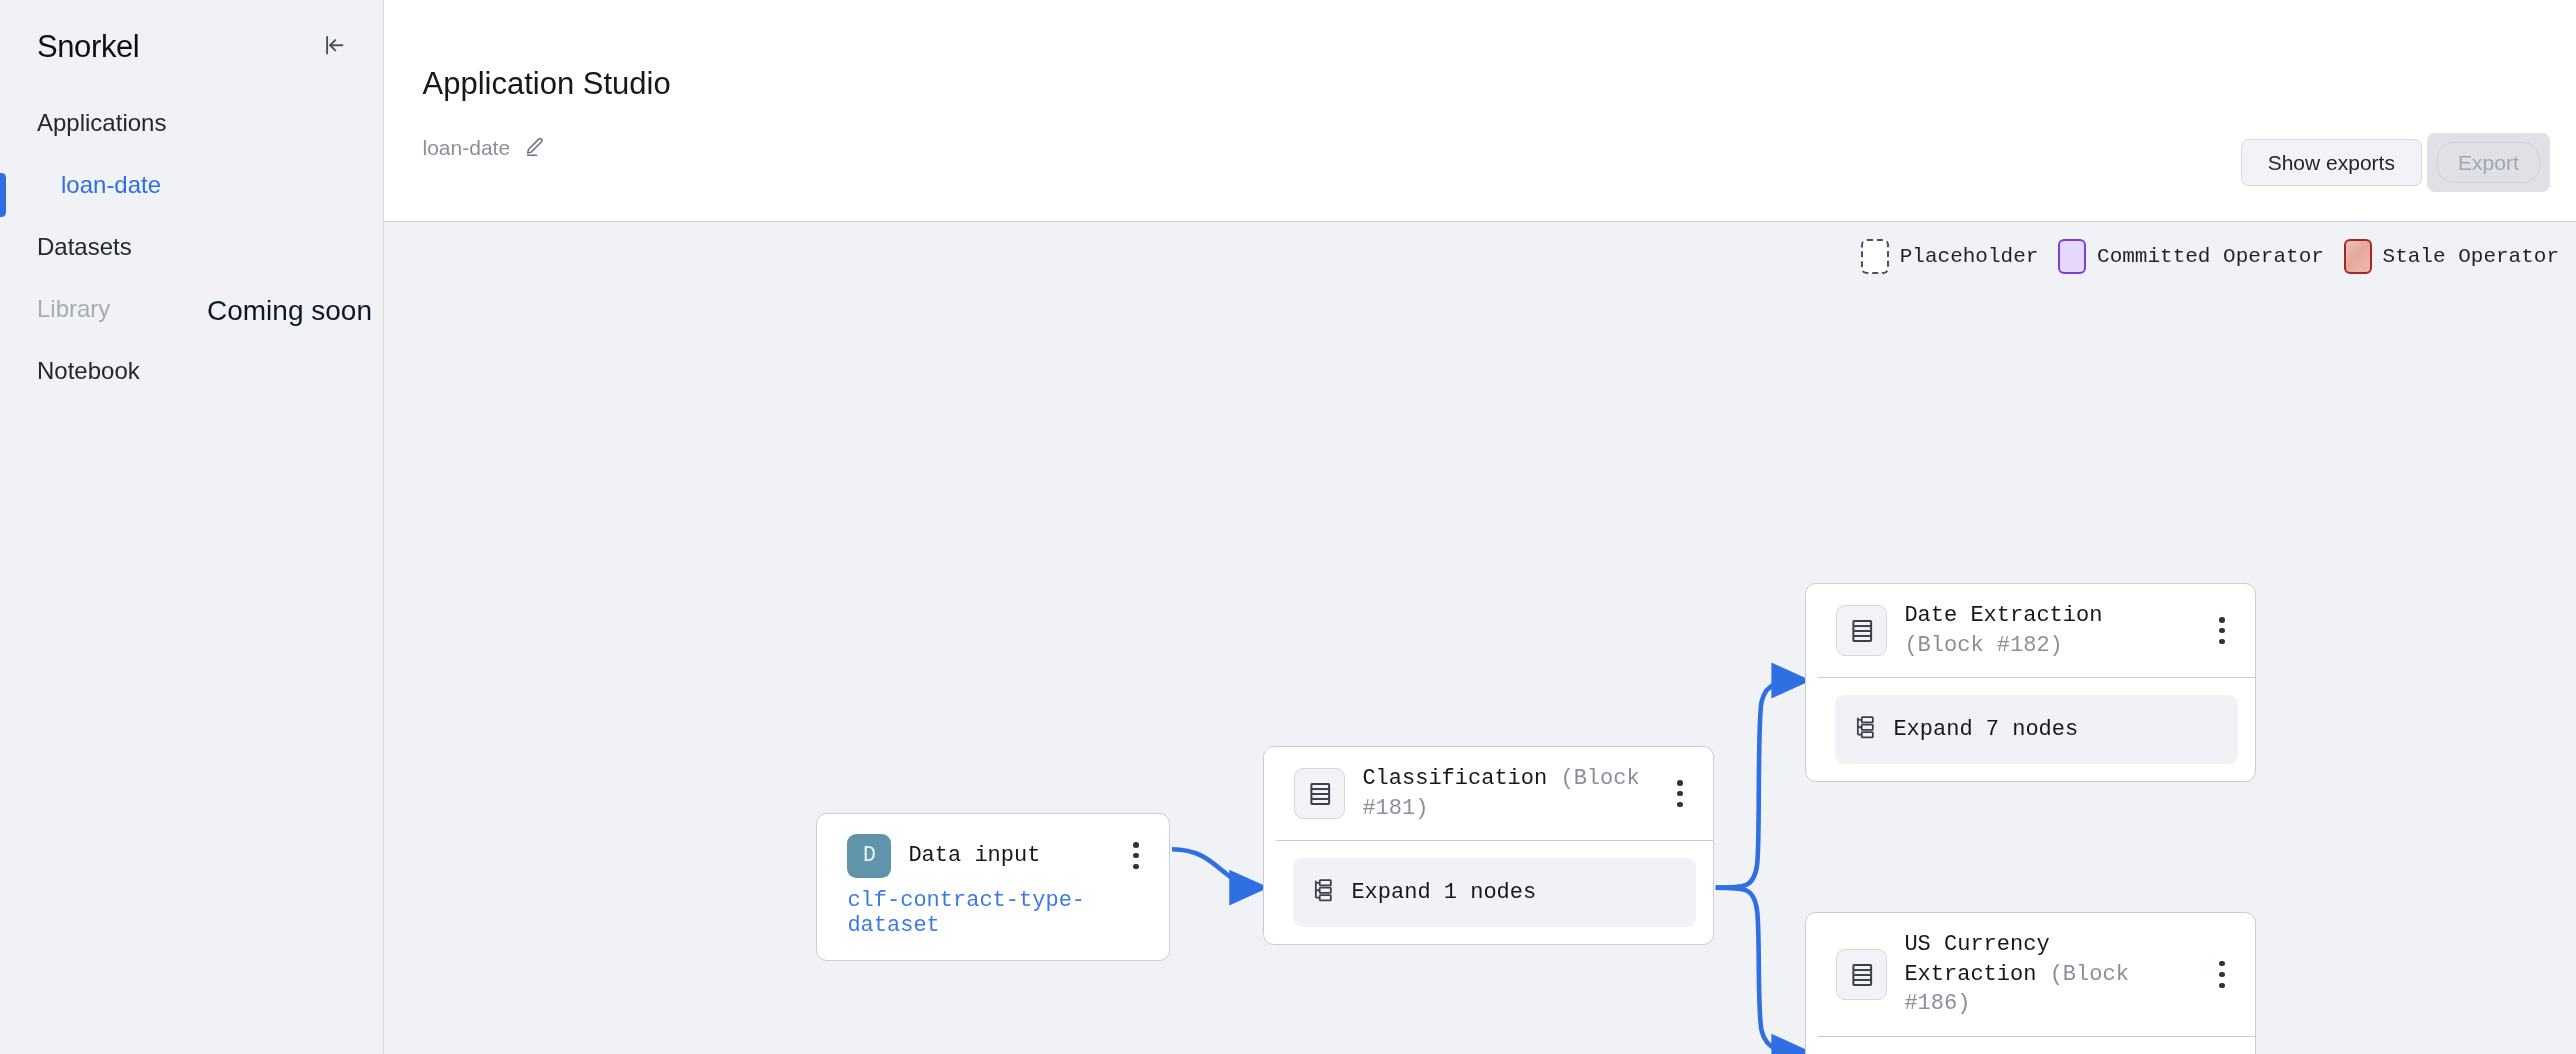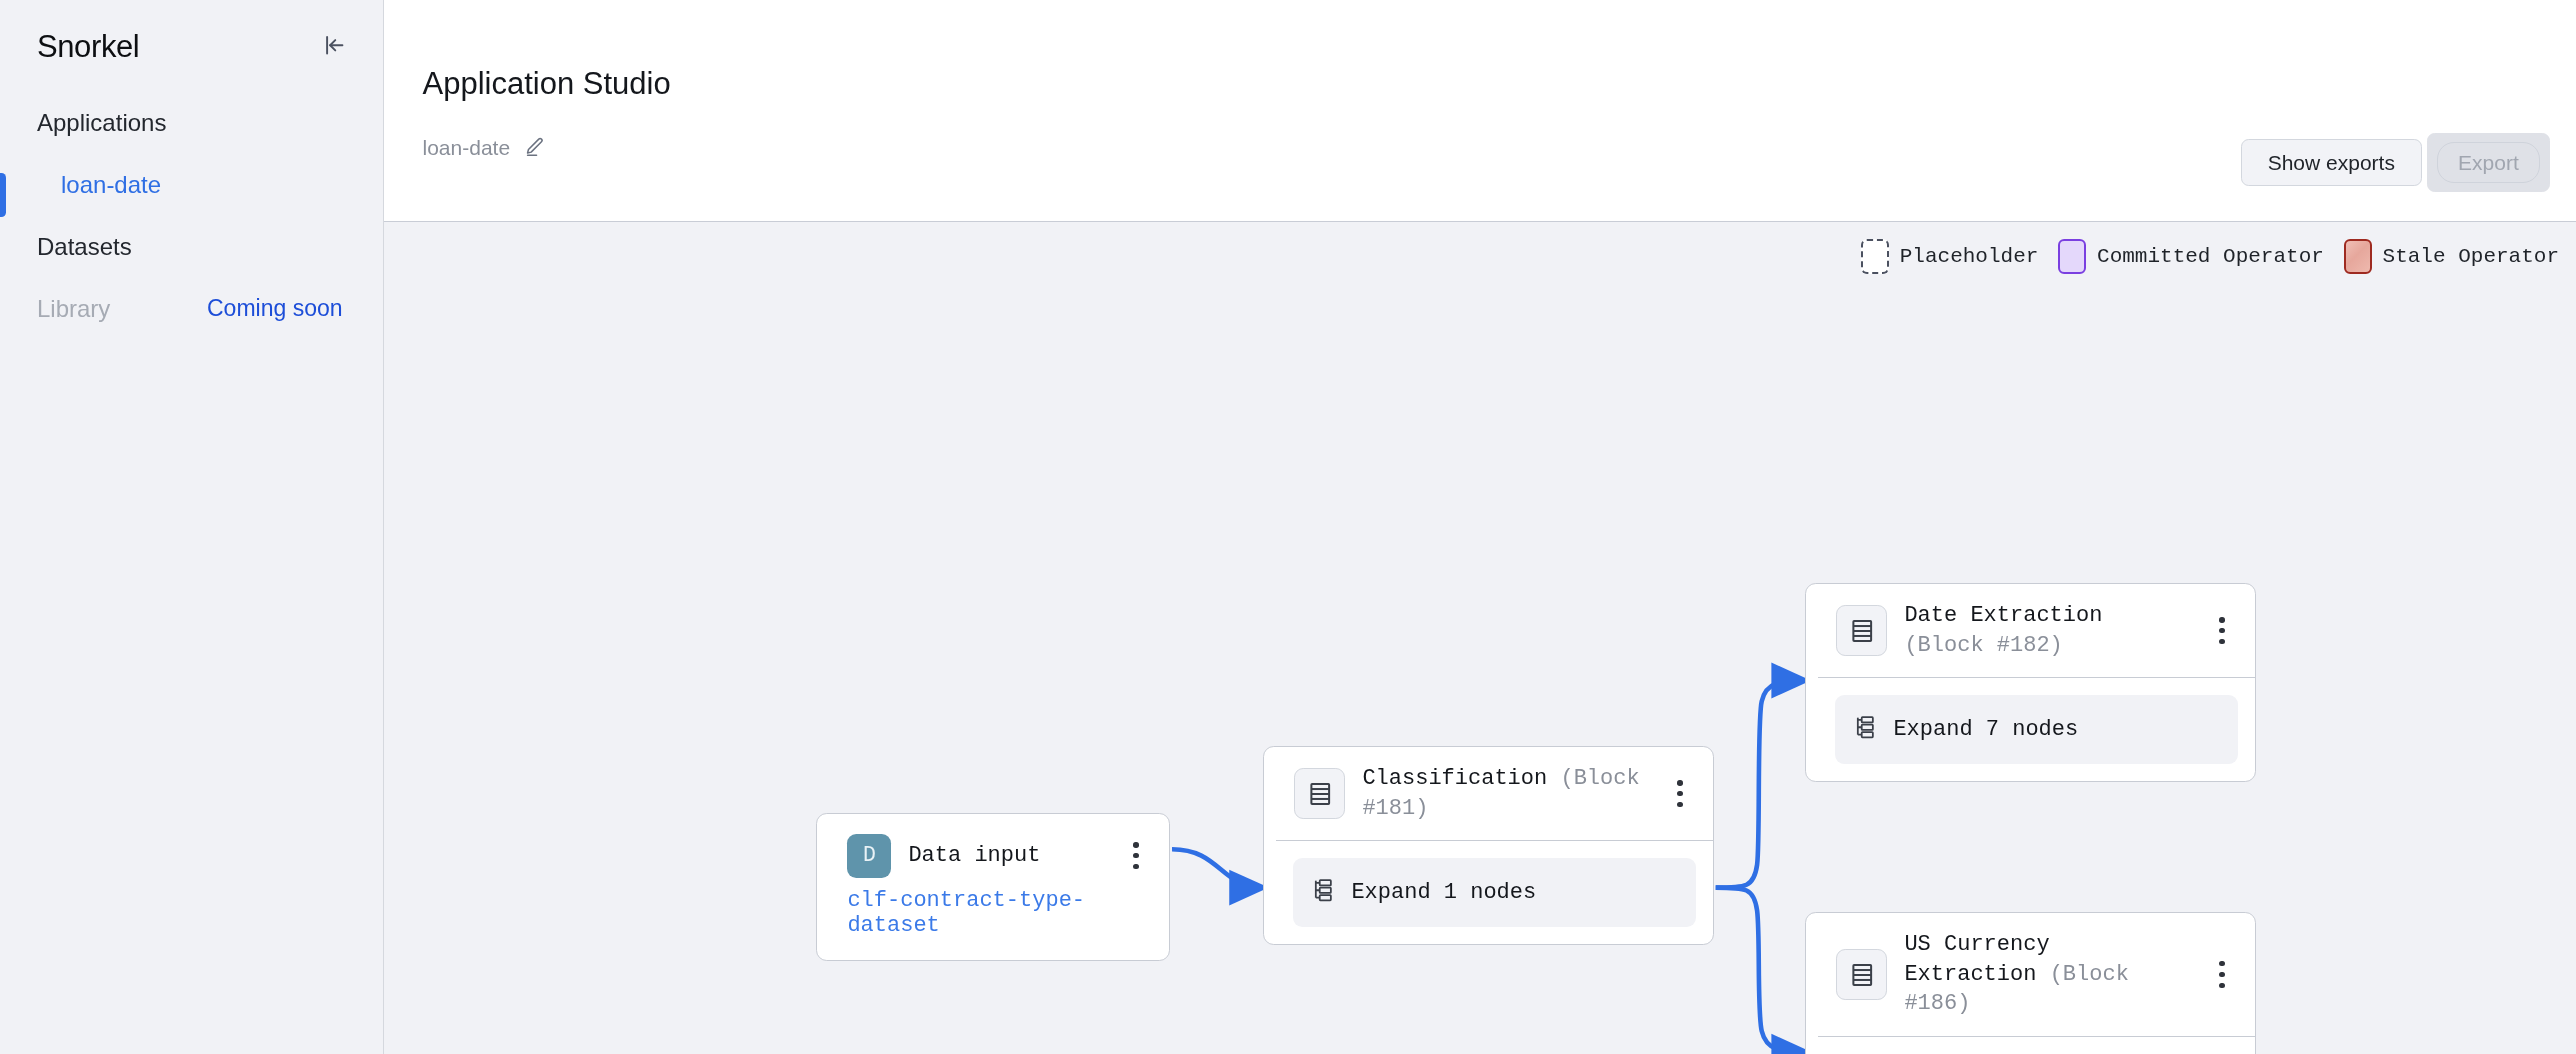--- a/index.html
+++ b/index.html
@@ -49,22 +49,22 @@
     font-size: 24px;
     color: #23272e;
     position: relative;
     cursor: pointer;
   }
   .nav-item.sub { padding-left: 61px; color: #2f6fe4; }
   .nav-item.muted { color: #a6abb4; cursor: default; }
   .nav-item .soon {
     position: absolute;
     left: 207px;
-    font-size: 23px;
-    color: #1d4ed8;
+    font-size: 28px;
+    color: #0f172a;
   }
   .nav-item.active::before {
     content: "";
     position: absolute;
     left: 0; top: 1.5px;
     width: 6.1px; height: 44px;
     background: #2f6fe4;
     border-radius: 0 4.6px 4.6px 0;
   }
   .nav-gap-1 { height: 14px; }
@@ -274,20 +274,23 @@
       <div class="nav-gap-2"></div>
       <div class="nav-item">
         <span>Datasets</span>
       </div>
       <div class="nav-gap-3"></div>
       <div class="nav-item muted">
         <span>Library</span>
         <span class="soon">Coming soon</span>
       </div>
       <div class="nav-gap-3"></div>
+      <div class="nav-item">
+        <span>Notebook</span>
+      </div>
     </nav>
   </aside>
 
   <div class="main">
 
     <div class="header">
       <div class="page-title">Application Studio</div>
       <div class="subtitle-row">
         <div class="subtitle">loan-date</div>
         <div class="pencil-btn">

